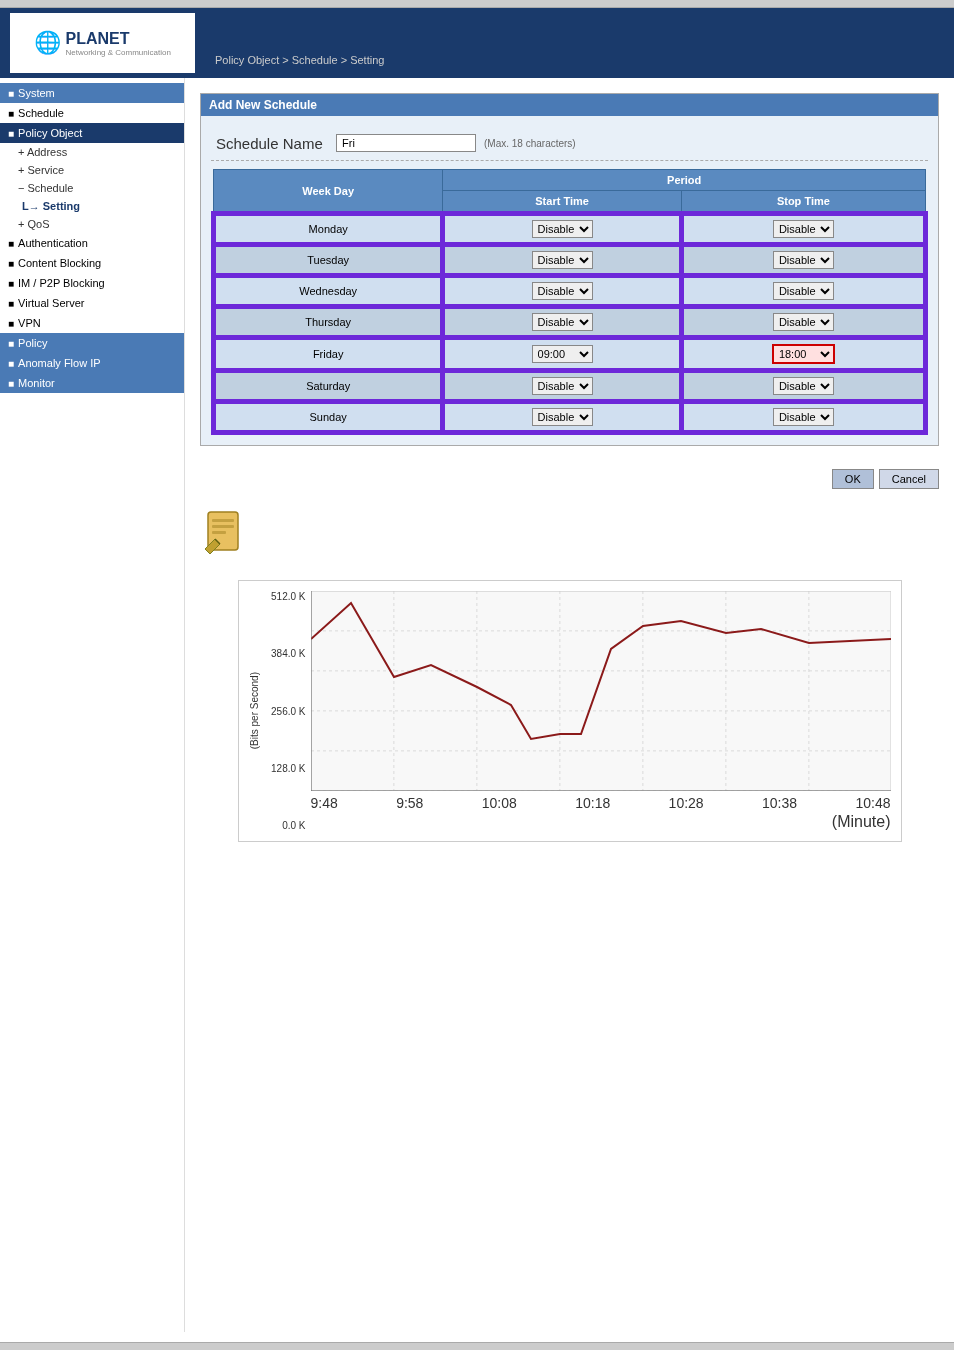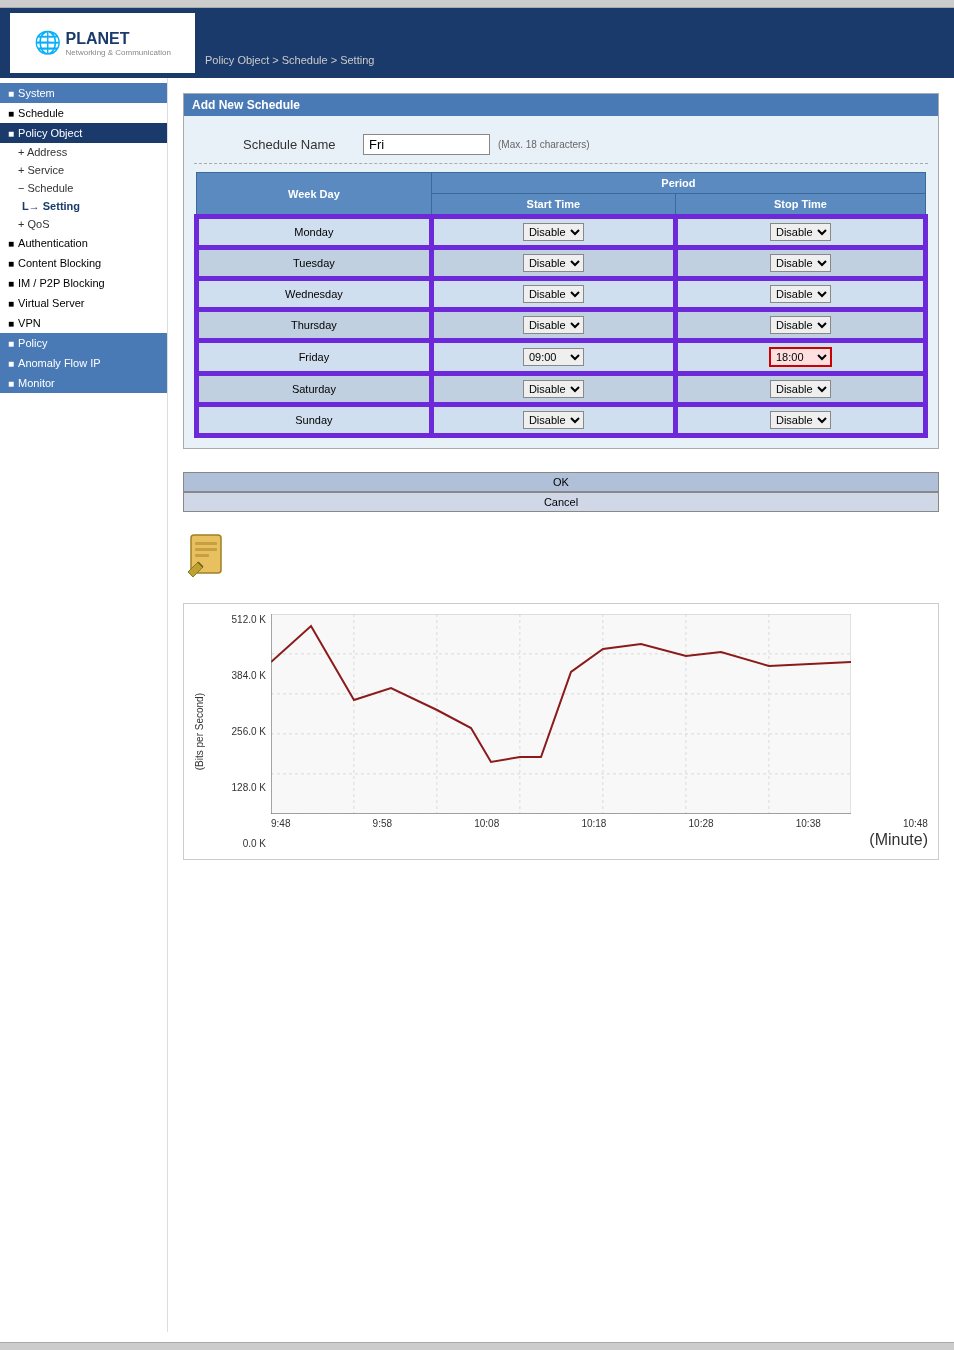--- a/index.html
+++ b/index.html
@@ -5,61 +5,61 @@
     * { box-sizing: border-box; margin: 0; padding: 0; }
     body { font-family: Arial, sans-serif; font-size: 12px; background: #fff; }
 
     .top-bar { height: 8px; background: #ccc; border-bottom: 1px solid #aaa; }
     .bottom-bar { height: 8px; background: #ccc; border-top: 1px solid #aaa; margin-top: 10px; }
 
     .page-wrapper { display: flex; flex-direction: column; width: 954px; min-height: 1350px; }
 
     .header { display: flex; align-items: center; background: #1a3a6b; height: 70px; padding: 0 10px; }
     .logo-area { background: #fff; width: 185px; height: 60px; display: flex; align-items: center; justify-content: center; }
-    .header-right { flex: 1; display: flex; align-items: flex-end; padding-bottom: 5px; padding-left: 0; }
+    .header-right { flex: 1; display: flex; align-items: flex-end; padding-bottom: 5px; padding-left: 10px; }
     .breadcrumb { color: #ccc; font-size: 11px; }
 
     .main-content { display: flex; flex: 1; }
 
     .sidebar { width: 185px; background: #fff; border-right: 1px solid #ddd; padding-top: 5px; }
     .sidebar-item { padding: 4px 8px; font-size: 11px; cursor: pointer; display: flex; align-items: center; gap: 4px; }
     .sidebar-item.active { background: #1a3a6b; color: #fff; }
     .sidebar-item.highlight { background: #4a7ab5; color: #fff; }
     .sidebar-item .icon { font-size: 10px; }
     .sidebar-sub { padding: 3px 8px 3px 18px; font-size: 11px; color: #333; cursor: pointer; }
     .sidebar-sub.setting { padding-left: 22px; }
 
     .content-area { flex: 1; padding: 15px; }
 
     .form-box { border: 1px solid #aaa; background: #e8f0f8; margin-bottom: 15px; }
     .form-title { background: #4a7ab5; color: #fff; padding: 4px 8px; font-size: 12px; font-weight: bold; }
     .form-body { padding: 10px; }
 
     .schedule-name-row { display: flex; align-items: center; padding: 8px 5px; border-bottom: 1px dashed #aaa; margin-bottom: 8px; }
-    .schedule-name-label { width: 120px; font-size: 13px; color: #333; margin-left: 44px; }
-    .schedule-name-input { border: 1px solid #888; padding: 2px 5px; font-size: 13px; width: 127px; }
+    .schedule-name-label { width: 120px; font-size: 15px; color: #333; }
+    .schedule-name-input { border: 1px solid #888; padding: 2px 5px; font-size: 11px; width: 140px; }
     .schedule-name-hint { margin-left: 8px; font-size: 10px; color: #666; }
 
     .schedule-table { width: 100%; border-collapse: collapse; }
     .schedule-table th { background: #5a8ac0; color: #fff; padding: 4px 8px; font-size: 11px; text-align: center; border: 1px solid #3a6a9a; }
     .schedule-table td { padding: 4px 8px; font-size: 11px; text-align: center; border: 5px solid #6d28d9; background: #d0dff0; }
     .schedule-table tr:nth-child(even) td { background: #c0d0e0; }
     .schedule-table select { font-size: 11px; border: 1px solid #888; padding: 1px; }
     .schedule-table select.highlighted { border: 2px solid #cc0000; background: #ffe0e0; }
 
-    .btn-row { display: flex; justify-content: flex-end; padding: 8px 0; flex-direction: column; }
+    .btn-row { display: flex; justify-content: flex-end; gap: 5px; padding: 8px 0; }
     .btn { padding: 3px 12px; font-size: 11px; border: 1px solid #888; cursor: pointer; background: #d0d8e8; }
     .btn-ok { background: #b0c0d8; }
 
-    .chart-section { margin: 20px auto; width: 756px; }
+    .chart-section { margin: 20px auto; width: 664px; }
     .chart-container { border: 1px solid #ccc; padding: 10px; background: #fff; display: flex; }
     .chart-y-label { display: flex; flex-direction: column; justify-content: space-between; align-items: flex-end; padding-right: 5px; font-size: 10px; color: #333; width: 60px; }
     .chart-y-axis-label { writing-mode: vertical-rl; transform: rotate(180deg); font-size: 10px; color: #333; margin-right: 3px; white-space: nowrap; }
     .chart-inner { flex: 1; display: flex; flex-direction: column; }
-    .chart-x-labels { display: flex; justify-content: space-between; padding-top: 4px; font-size: 10px; color: #333; text-align: right; }
+    .chart-x-labels { display: flex; justify-content: space-between; padding-top: 4px; font-size: 14px; color: #333; text-align: right; }
     .chart-x-axis-label { text-align: right; font-size: 16px; color: #333; padding-top: 2px; }
   </style>
 </head>
 <body>
 
 <div class="page-wrapper">
   <div class="top-bar"></div>
 
   <div class="header">
     <div class="logo-area">

